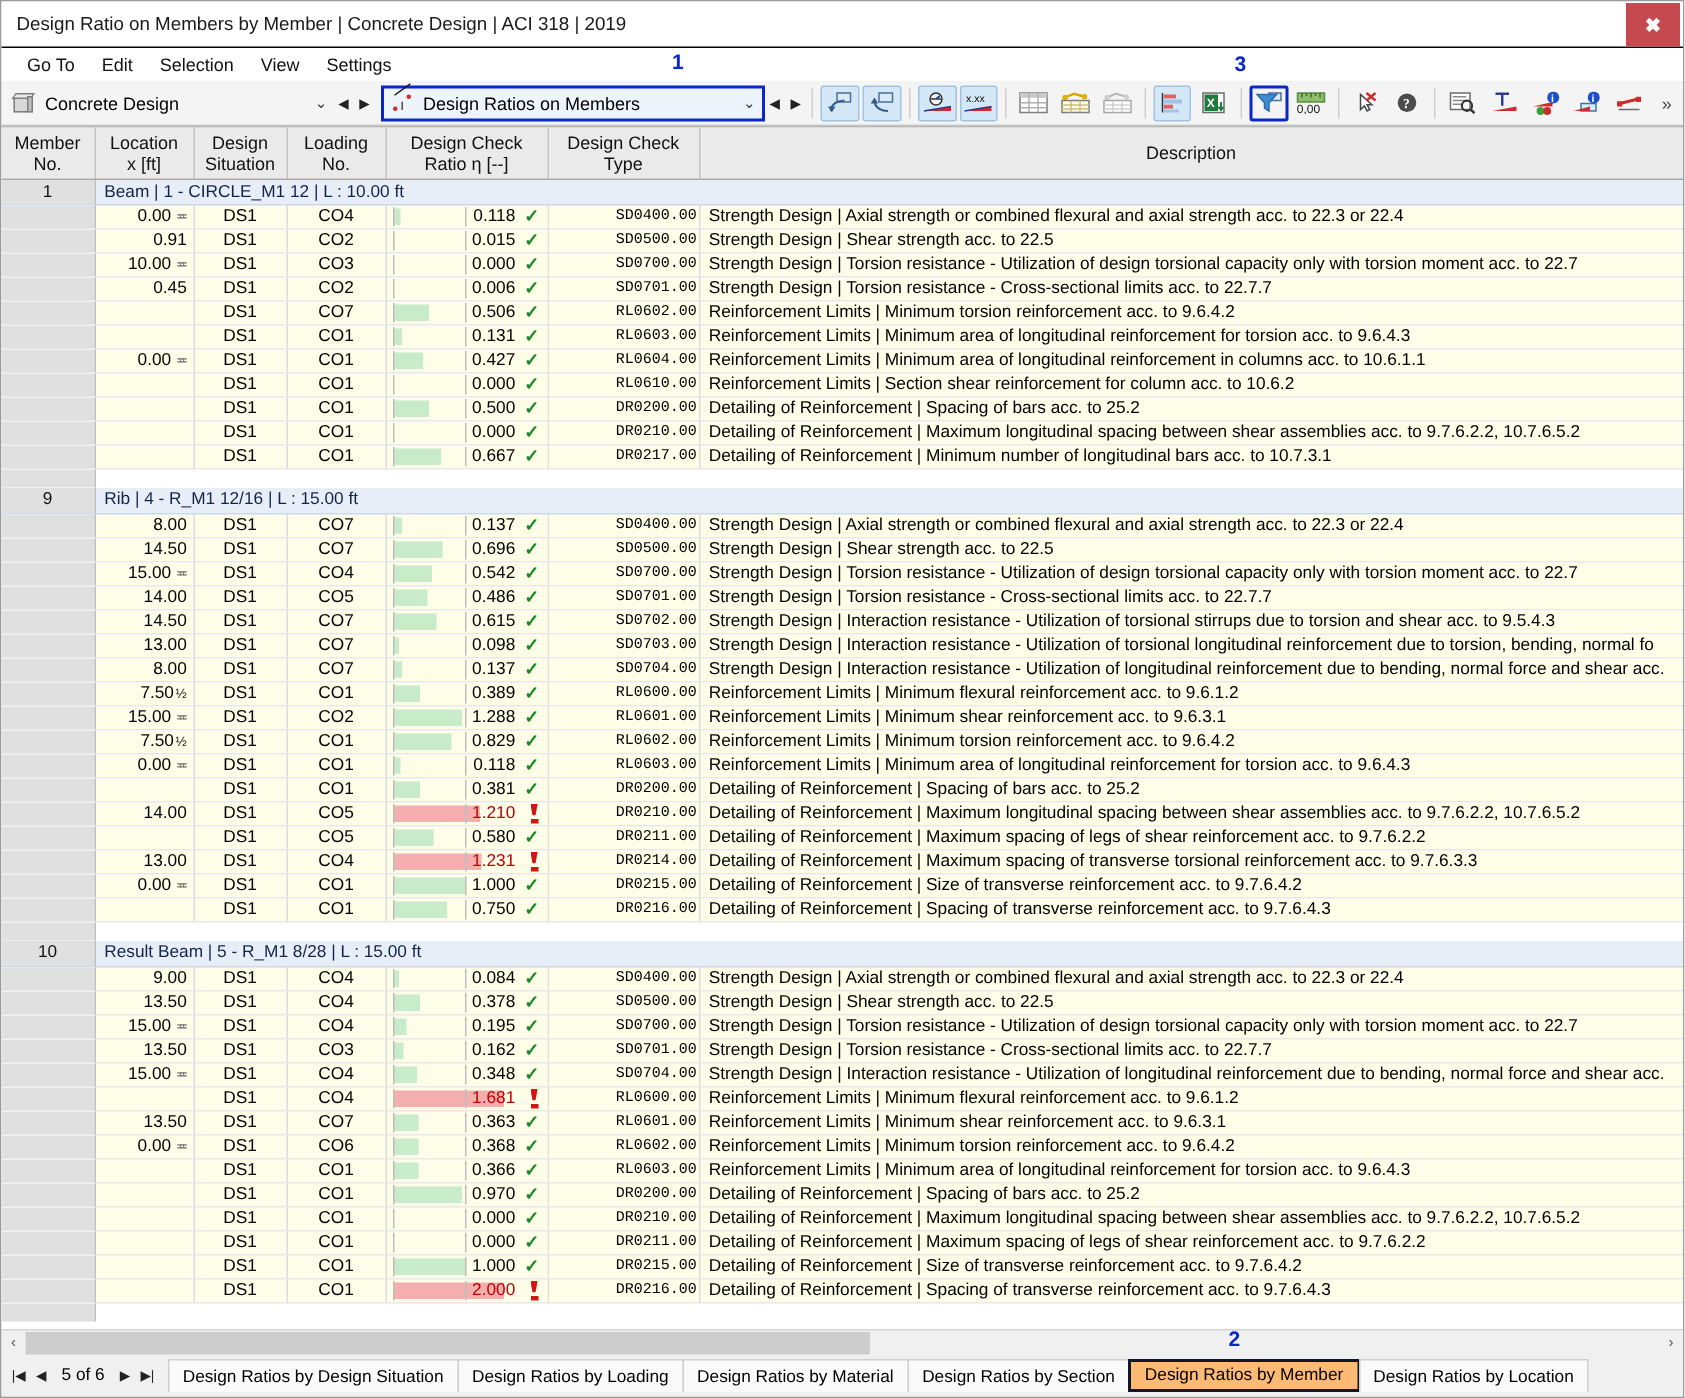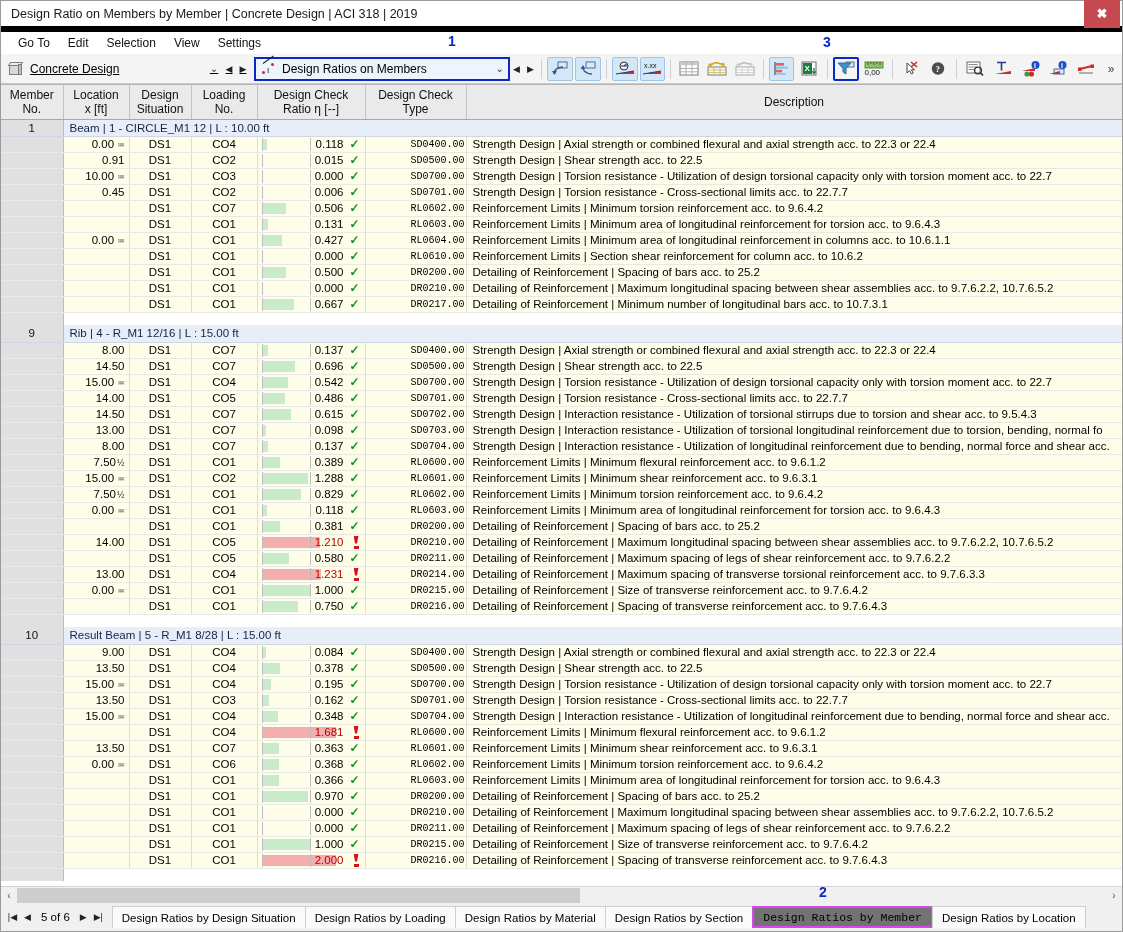--- a/index.html
+++ b/index.html
@@ -10,38 +10,38 @@
     font-size:12px;
     background:#ffffff;
     color:#000000;
     overflow:hidden;
   }
   .win { width:1123px; height:932px; display:flex; flex-direction:column;
          border:1px solid #9b9b9b; background:#f0f0f0; }
 
   
   .titlebar { height:31px; flex:0 0 31px; background:#ffffff; display:flex;
-              align-items:center; border-bottom:6px solid #000000; }
+              align-items:center; border-bottom:1px solid #000000; }
   .titlebar .tb-text { padding-left:10px; font-size:12.5px; color:#1a1a1a; flex:1;
                        white-space:nowrap; overflow:hidden; }
   .tb-close { width:36px; height:29px; background:#c5494e; color:#fff;
               display:flex; align-items:center; justify-content:center;
               font-size:13px; font-weight:bold; cursor:pointer; margin-right:2px; }
 
   
   .menubar { height:22px; flex:0 0 22px; background:#ffffff; display:flex;
              align-items:center; padding-left:8px; position:relative; }
   .menubar .mi { padding:2px 9px; font-size:12px; color:#111; cursor:default; white-space:nowrap;}
   .callout { position:absolute; color:#0a27c8; font-weight:bold; font-size:14px; }
   #callout1 { left:447px; top:1px; }
 
   
   .toolbar { height:30px; flex:0 0 30px; background:#f4f4f4; display:flex;
              align-items:center; border-bottom:1px solid #c9c9c9; position:relative;}
-  .tb-combo { display:flex; align-items:center; height:24px;text-decoration:underline; }
+  .tb-combo { display:flex; align-items:center; height:24px; }
   .cube-ico { width:18px; height:16px; margin:0 5px 0 6px; position:relative; flex:0 0 18px;}
   .cube-ico .f1 { position:absolute; left:2px; top:4px; width:10px; height:10px;
         background:#d8d8d8; border:1px solid #7d7d7d; }
   .cube-ico .f2 { position:absolute; left:2px; top:1px; width:13px; height:4px;
         background:#ececec; border:1px solid #7d7d7d; transform:skewX(-35deg);}
   .cube-ico .f3 { position:absolute; left:11px; top:3px; width:4px; height:11px;
         background:#bfbfbf; border:1px solid #7d7d7d; }
   .combo-label { font-size:12px; width:176px; white-space:nowrap; overflow:hidden; }
   .chev { width:16px; text-align:center; font-size:10px; color:#333; cursor:pointer; }
   .navarrow { width:14px; text-align:center; font-size:9px; color:#222; cursor:pointer; }
@@ -138,21 +138,21 @@
   #callout2 { left:818px; top:-3px; z-index:5;}
 
   .tabbar { height:28px; flex:0 0 28px; background:#f0f0f0; display:flex;
             align-items:center; padding-left:4px; }
   .pagenav { display:flex; align-items:center; margin-right:6px; }
   .pagenav .pb { width:15px; text-align:center; font-size:9px; color:#222; cursor:pointer;}
   .pagenav .pt { font-size:11.5px; padding:0 6px; white-space:nowrap;}
   .tab { height:22px; padding:0 9px; display:flex; align-items:center;
          background:#fafafa; border:1px solid #cfcfcf; border-bottom:none;
          font-size:11.5px; cursor:pointer; white-space:nowrap; margin-right:-1px;}
-  .tab.active { background:#737373; border:2px solid #d946ef; font-weight:normal;font-family:Liberation Mono, monospace; }
+  .tab.active { background:#fdba74; border:2px solid #0f172a; font-weight:normal; }
 </style>
 </head>
 <body>
 
 <div class="win">
 
   <div class="titlebar">
     <div class="tb-text">Design Ratio on Members by Member | Concrete Design | ACI 318 | 2019</div>
     <div class="tb-close">✖</div>
   </div>

